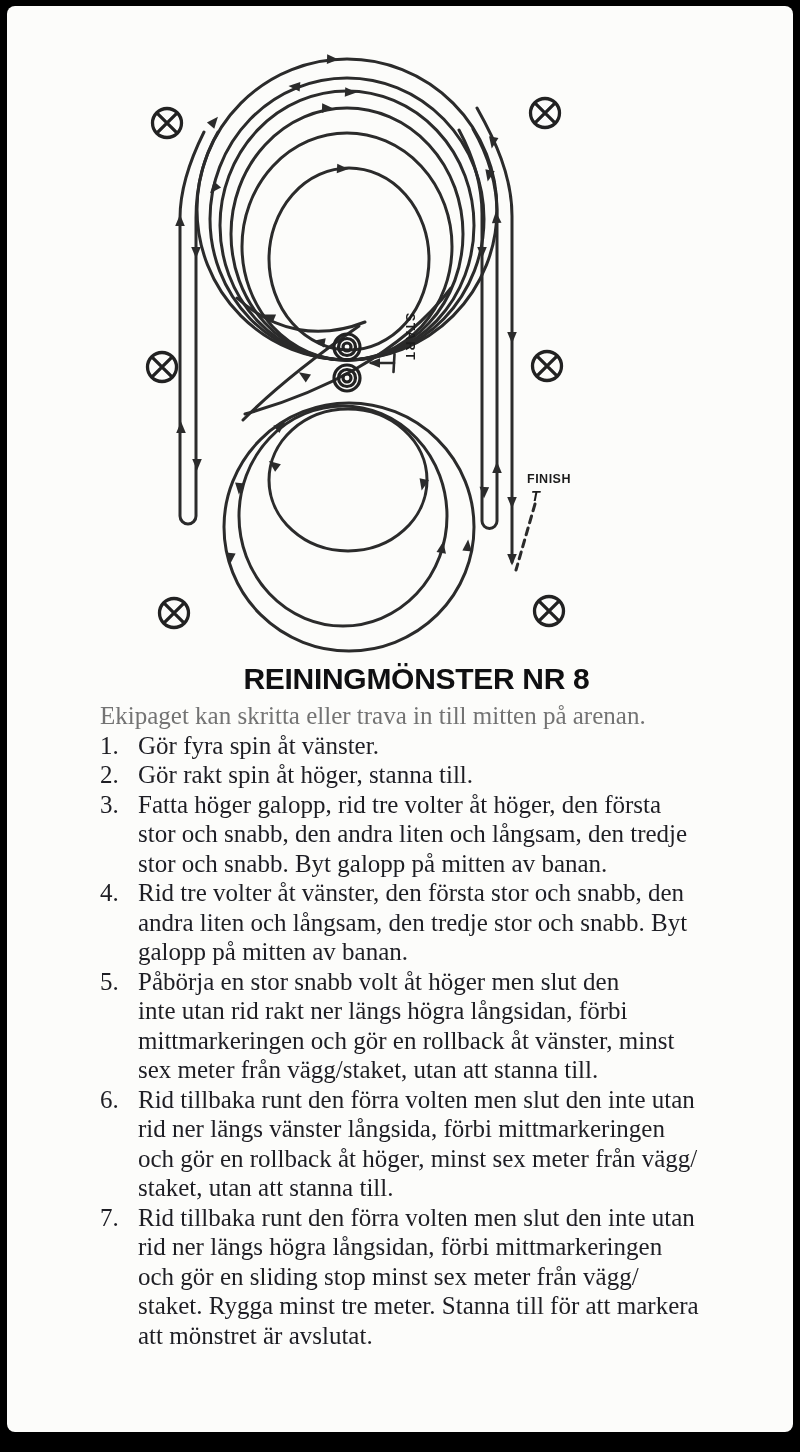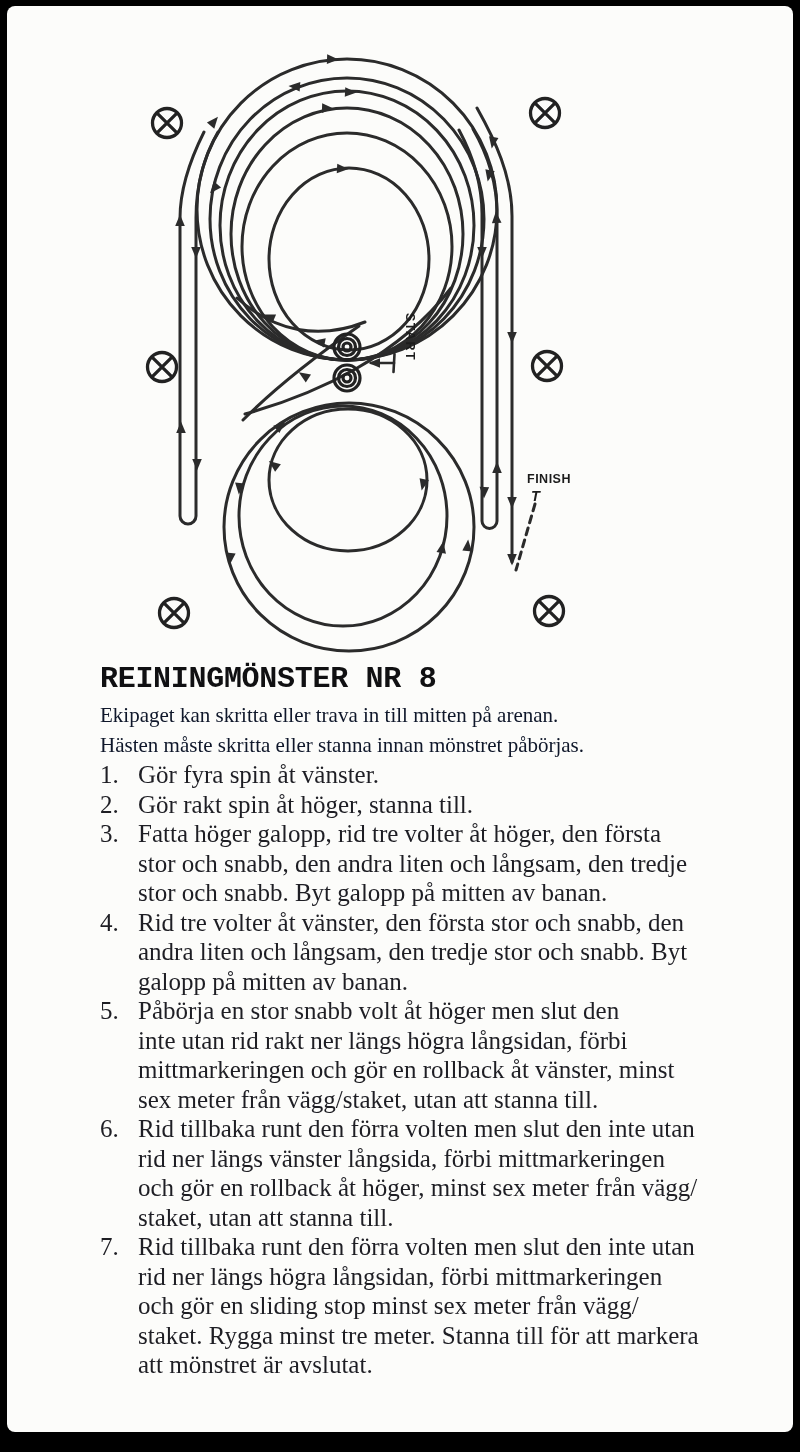--- a/index.html
+++ b/index.html
@@ -14,26 +14,26 @@
   }
   .diagram{
     position:absolute;left:0;top:0;
   }
   .textblock{
     position:relative;
     padding:655px 60px 0 93px;
   }
   .doc-title{
     margin:0 0 4px 0;
-    font-family:Liberation Mono, monospace;
+    font-family:Liberation Sans, sans-serif;
     font-weight:bold;font-size:30px;line-height:36px;
-    letter-spacing:-0.3px;color:#101012;
+    letter-spacing:-0.3px;color:#101012;text-align:center;
   }
   .intro-line{
-    margin:0;font-size:21px;line-height:29.5px;color:#0f172a;
+    margin:0;font-size:25px;line-height:29.5px;color:#737373;
   }
   .steps{margin:0;padding:0;}
   .step{
     display:grid;grid-template-columns:38px 1fr;
     font-size:25px;line-height:29.5px;color:#1e1e24;
   }
   .step .num{display:block;}
   .step .txt{display:block;white-space:pre-line;}
   svg .ink{stroke:#2b2b2b;fill:none;stroke-width:3;stroke-linecap:round;}
   svg .thin{stroke-width:2.6;}
@@ -161,21 +161,20 @@
       <g>
           <circle cx="542" cy="605" r="14.5"></circle>
           <path d="M 531.8,594.8 L 552.2,615.2 M 552.2,594.8 L 531.8,615.2"></path>
         </g>
     </g>
   </svg>
 
   <div class="textblock">
     <h1 class="doc-title">REININGMÖNSTER NR 8</h1>
     <p class="intro-line">Ekipaget kan skritta eller trava in till mitten på arenan.</p>
-    <p class="intro-line">Hästen måste skritta eller stanna innan mönstret påbörjas.</p>
 
     <div class="steps">
       <div class="step">
         <span class="num">1.</span>
         <span class="txt">Gör fyra spin åt vänster.</span>
       </div>
       <div class="step">
         <span class="num">2.</span>
         <span class="txt">Gör rakt spin åt höger, stanna till.</span>
       </div>

